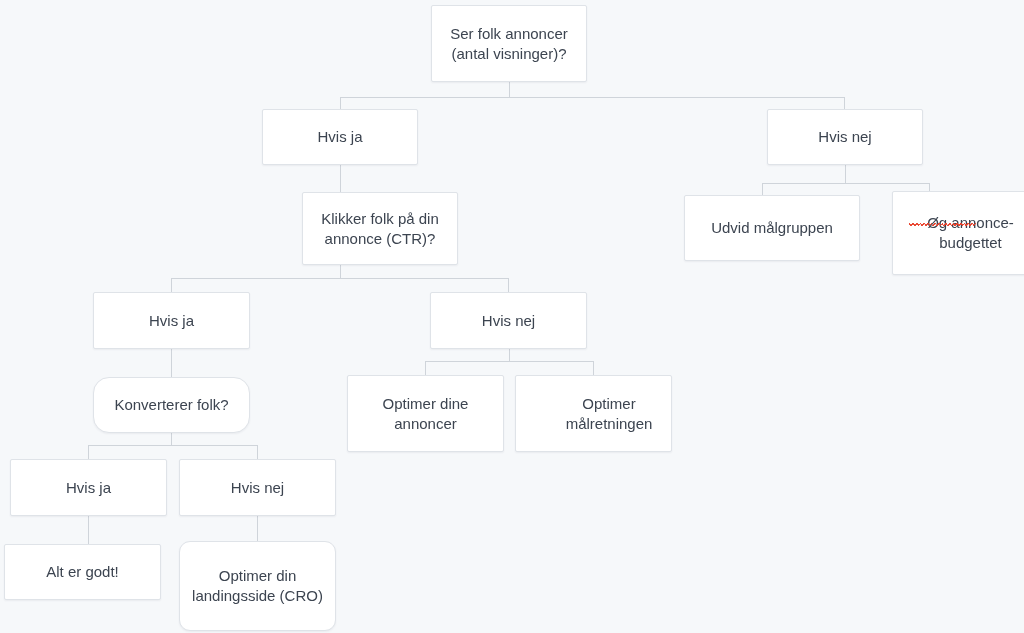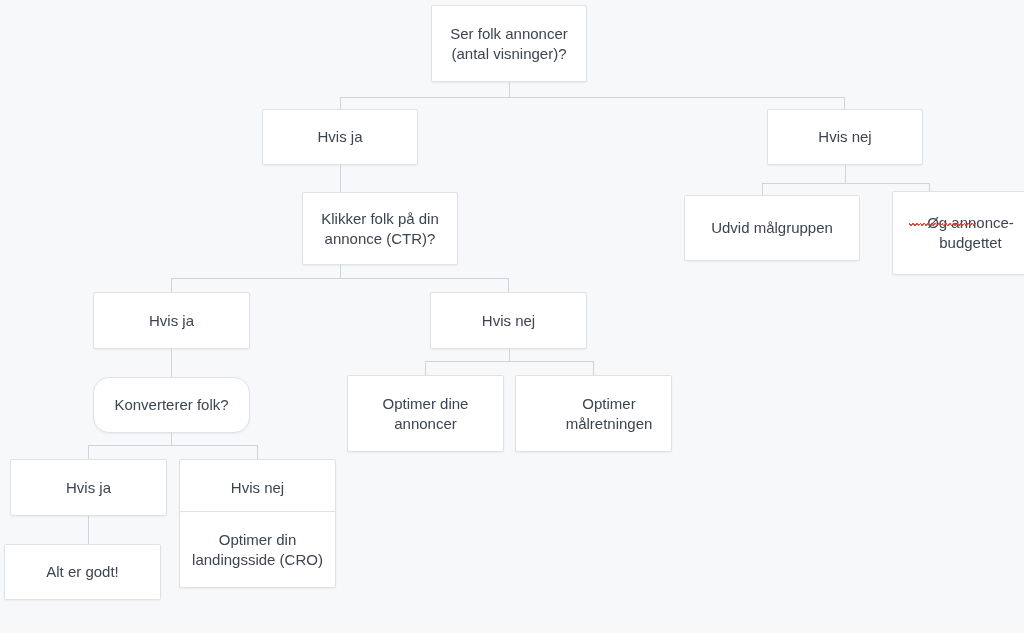--- a/index.html
+++ b/index.html
@@ -142,20 +142,20 @@
   </div>
   <div class="node" style="left: 10px; top: 459px; width: 157px; height: 57px;">
     <span class="label">Hvis ja</span>
   </div>
   <div class="node" style="left: 179px; top: 459px; width: 157px; height: 57px;">
     <span class="label">Hvis nej</span>
   </div>
   <div class="node" style="left: 4px; top: 544px; width: 157px; height: 56px;">
     <span class="label">Alt er godt!</span>
   </div>
-  <div class="node" style="left: 179px; top: 511px; width: 157px; height: 77px;">
+  <div class="node" style="left: 179px; top: 541px; width: 157px; height: 90px; border-radius: 11px;">
     <span class="label">Optimer din
 landingsside (CRO)</span>
   </div>
 
   <div class="spell" style="left: 909px; top: 223px; width: 67px;"></div>
 
 </div>
 
 </body></html>

